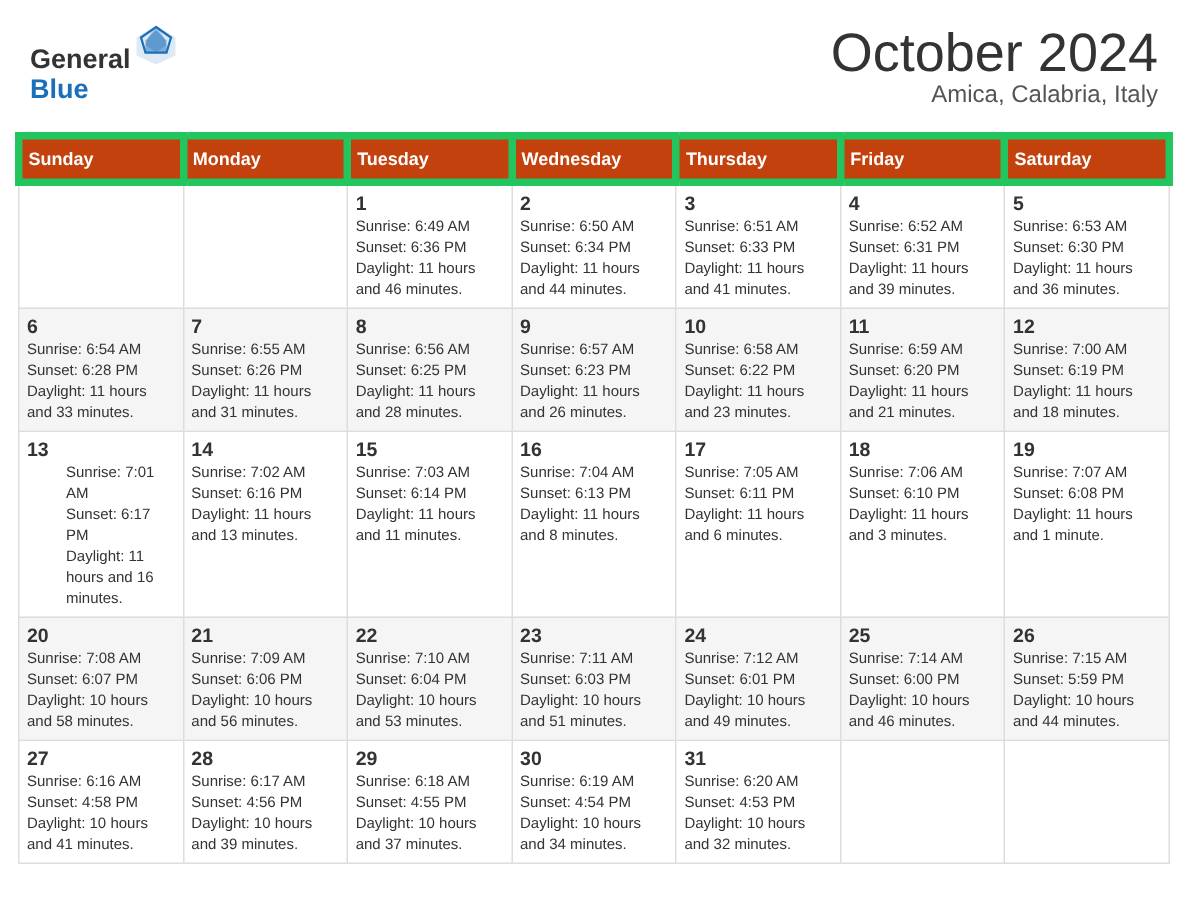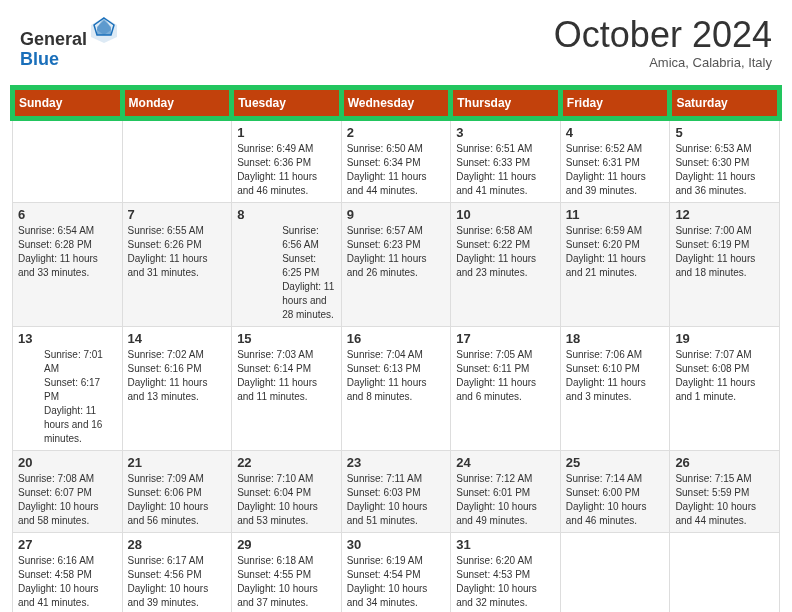--- a/index.html
+++ b/index.html
@@ -41,21 +41,21 @@
     .title-area {
       text-align: right;
     }
     .month-title {
       font-size: 36px;
       font-weight: 300;
       color: #333;
       line-height: 1.1;
     }
     .location-title {
-      font-size: 13px;
+      font-size: 16px;
       color: #555;
     }
     .calendar {
       width: 100%;
       border-collapse: collapse;
       border: 1px solid #ccc;
     }
     .calendar th {
       background-color: #c2410c;
       color: #fff;
@@ -172,21 +172,21 @@
 Daylight: 11 hours and 33 minutes.</div>
         </td>
         <td>
           <span class="day-number">7</span>
           <div class="day-info" style="white-space: pre-line;">Sunrise: 6:55 AM
 Sunset: 6:26 PM
 Daylight: 11 hours and 31 minutes.</div>
         </td>
         <td>
           <span class="day-number">8</span>
-          <div class="day-info" style="white-space: pre-line; margin-left: 45px;">Sunrise: 6:56 AM
+          <div class="day-info" style="white-space: pre-line;">Sunrise: 6:56 AM
 Sunset: 6:25 PM
 Daylight: 11 hours and 28 minutes.</div>
         </td>
         <td>
           <span class="day-number">9</span>
           <div class="day-info" style="white-space: pre-line;">Sunrise: 6:57 AM
 Sunset: 6:23 PM
 Daylight: 11 hours and 26 minutes.</div>
         </td>
         <td>

